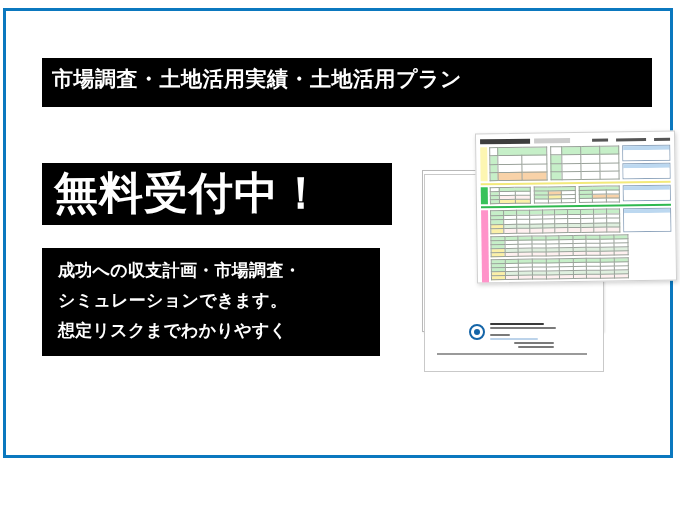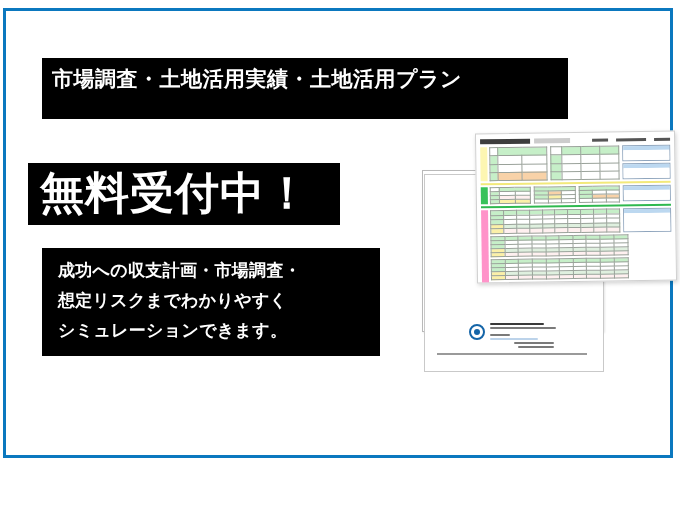--- a/index.html
+++ b/index.html
@@ -104,27 +104,27 @@
   .note-card { border: .5px solid #8fa5bd; background: #fff; }
   .note-card .nh { height: 4px; background: #bcd8f0; }
   .note-card .nb { height: 10px; background: #fff; }
 
   .foot-bar { height: 3px; background: #e7e7e7; margin-top: 2px; }
 
   
   .tb { position: absolute; background: #000; z-index: 4; color: #fff; }
 
   .head-band {
-    left: 42px; top: 58px; width: 526px; padding: 6px 10px 25px 10px;
+    left: 42px; top: 58px; width: 610px; padding: 6px 10px 13px 10px;
   }
   .head-line {
     font-size: 21px; font-weight: 700; line-height: 30px; letter-spacing: .5px; white-space: nowrap;
   }
 
-  .big-band { left: 28px; top: 163px; width: 312px; padding: 4px 12px 6px 12px; }
+  .big-band { left: 42px; top: 163px; width: 350px; padding: 4px 12px 6px 12px; }
   .big-line { font-size: 44px; font-weight: 700; line-height: 52px; letter-spacing: 1px; white-space: nowrap; }
 
   .body-band { left: 42px; top: 248px; width: 338px; padding: 8px 12px 10px 16px; }
   .body-line { font-size: 17px; font-weight: 700; line-height: 30px; letter-spacing: .3px; white-space: nowrap; }
 
   
   .cta {
     position: absolute; left: 42px; top: 403px; width: 588px; height: 104px;
     border-radius: 7px;
     background: linear-gradient(90deg, #ef9d09 0%, #f2a408 22%, #f8bc05 62%, #fdd400 100%);
@@ -545,18 +545,18 @@
   <div class="tb head-band">
     <div class="head-line">市場調査・土地活用実績・土地活用プラン</div>
   </div>
 
   <div class="tb big-band">
     <div class="big-line">無料受付中！</div>
   </div>
 
   <div class="tb body-band">
     <div class="body-line">成功への収支計画・市場調査・</div>
+    <div class="body-line">シミュレーションできます。</div>
     <div class="body-line">想定リスクまでわかりやすく</div>
-    <div class="body-line">シミュレーションできます。</div>
   </div>
 
 
 </div>
 
 </body></html>

